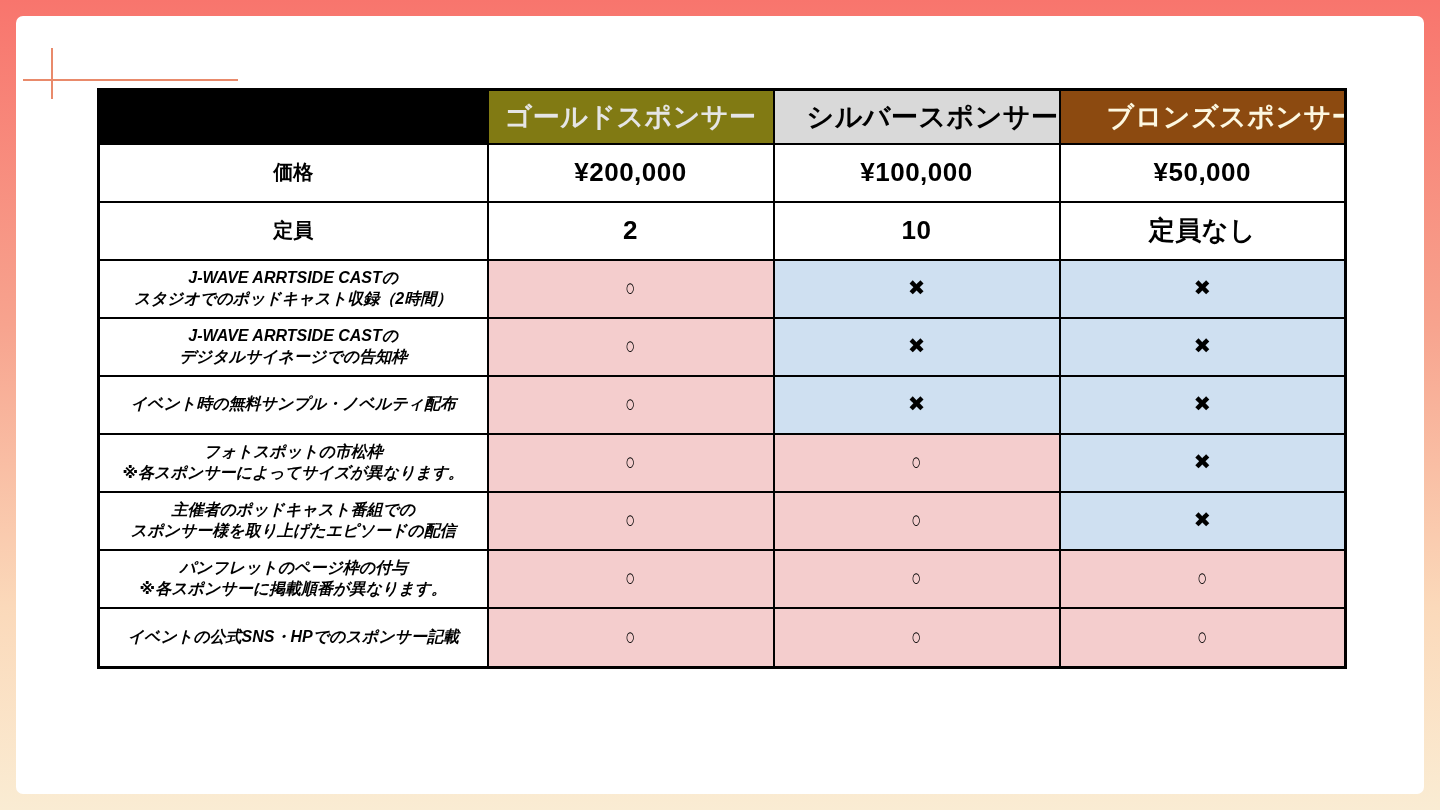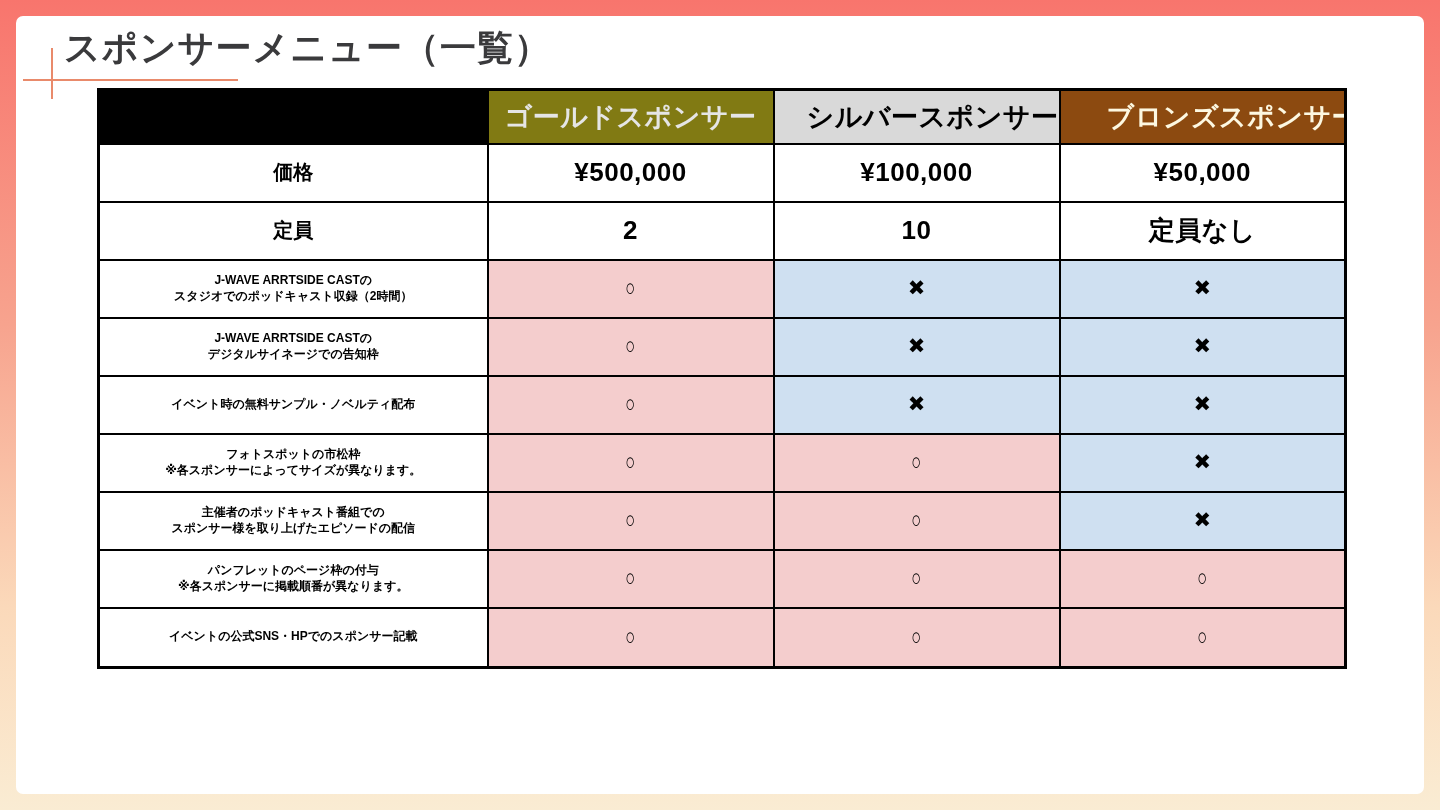--- a/index.html
+++ b/index.html
@@ -83,25 +83,26 @@
   .tier-hdr {
     font-size: 27px;
     letter-spacing: 0.5px;
     white-space: nowrap;
   }
 
   .basic-label { font-size: 20px; background: #fff; }
   .basic-value { font-size: 26px; background: #fff; letter-spacing: 0.5px; }
 
   .feat-label {
-    font-size: 12px;
+    font-size: 16px;
     line-height: 1.3;
     background: #fff;
     white-space: pre-line;
     padding: 2px 2px;
+    font-style: italic;
   }
 
   td.mark { font-size: 20px; }
   td.mark.yes { background: var(--yes-bg, #f4cdcd); }
   td.mark.no  { background: var(--no-bg, #cfe0f1); }
   td.mark .glyph { display: inline-block; line-height: 1; }
   td.mark.yes .glyph {
     font-size: 24px;
     transform: scale(0.68, 1.02);
     font-weight: normal;
@@ -110,41 +111,40 @@
 </style>
 </head>
 <body>
 
 <div class="stage" style="background: linear-gradient(rgb(248, 117, 109) 0%, rgb(247, 163, 142) 40%, rgb(251, 217, 186) 75%, rgb(250, 236, 211) 100%);">
   <div class="panel"></div>
 
   <div class="accent-cross-v"></div>
   <div class="accent-cross-h"></div>
 
-  <h1 class="page-title">スポンサーメニュー（一覧）</h1>
 
   <table class="sponsor">
     <colgroup>
       <col class="c-label">
         <col class="c-tier">
         <col class="c-tier">
         <col class="c-tier">
     </colgroup>
 
     <tbody>
         <tr class="hdr">
       <th class="corner-hdr">スポンサー種別</th>
       <th class="tier-hdr" style="background: rgb(129, 122, 19); color: #e5e5e5;">ゴールドスポンサー</th>
       <th class="tier-hdr" style="background: rgb(217, 217, 217); color: rgb(0, 0, 0); text-align: right;">シルバースポンサー</th>
       <th class="tier-hdr" style="background: rgb(140, 74, 16); color: rgb(253, 248, 225); padding-left: 46px;">ブロンズスポンサー</th>
     </tr>
 
     <tr class="row">
       <th class="basic-label">価格</th>
-      <td class="basic-value">¥500,000</td>
+      <td class="basic-value">¥200,000</td>
       <td class="basic-value">¥100,000</td>
       <td class="basic-value">¥50,000</td>
     </tr>
 
     <tr class="row">
       <th class="basic-label">定員</th>
       <td class="basic-value">2</td>
       <td class="basic-value">10</td>
       <td class="basic-value">定員なし</td>
     </tr>

